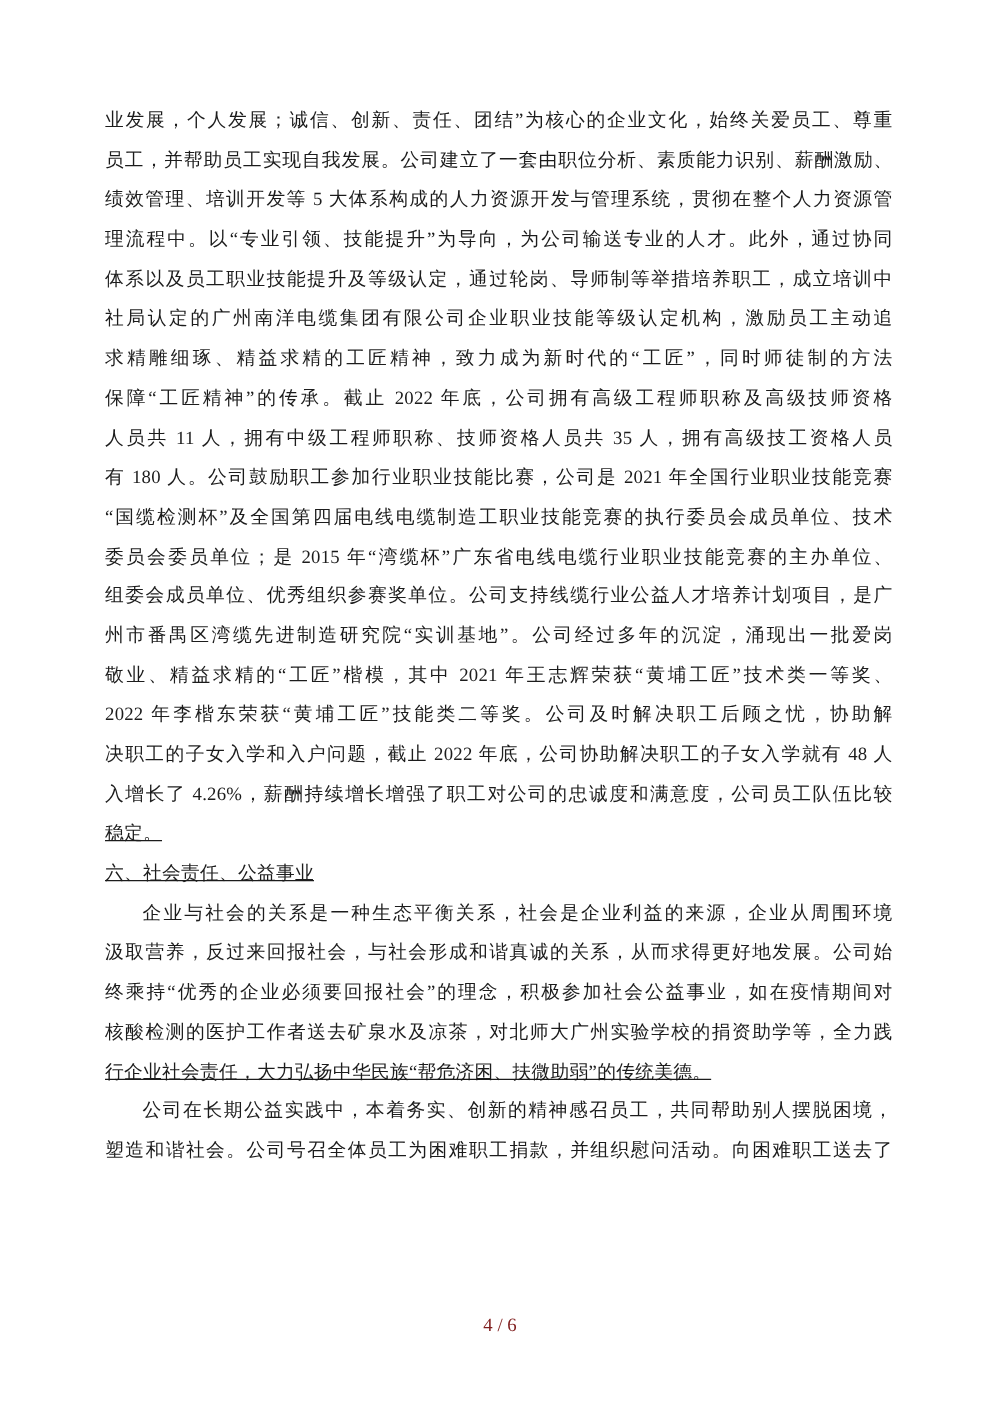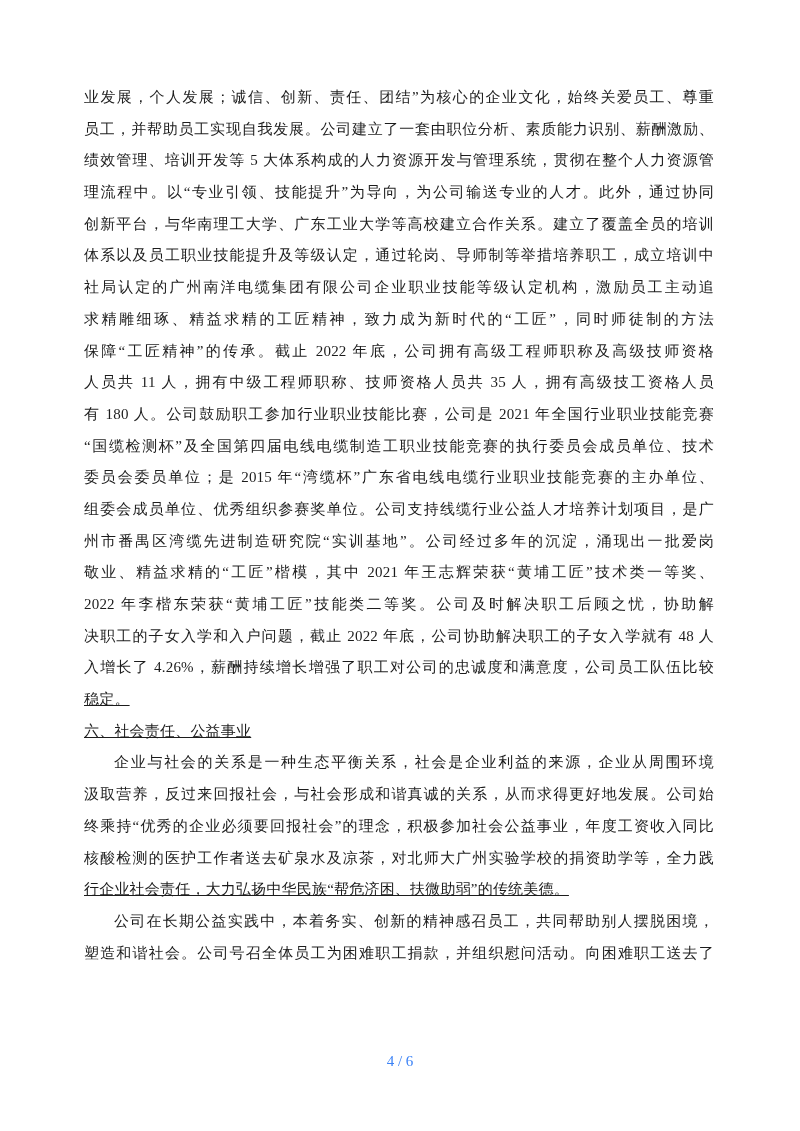--- a/index.html
+++ b/index.html
@@ -40,54 +40,53 @@
     text-indent: 2em;
   }
   .page-footer {
     position: absolute;
     left: 0;
     top: 1048px;
     width: 800px;
     text-align: center;
     font-size: 15px;
     line-height: 26px;
-    color: #3b82f6;
+    color: #7f1d1d;
   }
 </style>
 </head>
 <body>
 
 <div class="page">
 
   <main class="text-block">
 
   <div class="line">业发展，个人发展；诚信、创新、责任、团结”为核心的企业文化，始终关爱员工、尊重</div>
       <div class="line">员工，并帮助员工实现自我发展。公司建立了一套由职位分析、素质能力识别、薪酬激励、</div>
       <div class="line">绩效管理、培训开发等 5 大体系构成的人力资源开发与管理系统，贯彻在整个人力资源管</div>
       <div class="line">理流程中。以“专业引领、技能提升”为导向，为公司输送专业的人才。此外，通过协同</div>
-      <div class="line">创新平台，与华南理工大学、广东工业大学等高校建立合作关系。建立了覆盖全员的培训</div>
       <div class="line">体系以及员工职业技能提升及等级认定，通过轮岗、导师制等举措培养职工，成立培训中</div>
       <div class="line">社局认定的广州南洋电缆集团有限公司企业职业技能等级认定机构，激励员工主动追</div>
       <div class="line">求精雕细琢、精益求精的工匠精神，致力成为新时代的“工匠”，同时师徒制的方法</div>
       <div class="line">保障“工匠精神”的传承。截止 2022 年底，公司拥有高级工程师职称及高级技师资格</div>
       <div class="line">人员共 11 人，拥有中级工程师职称、技师资格人员共 35 人，拥有高级技工资格人员</div>
       <div class="line">有 180 人。公司鼓励职工参加行业职业技能比赛，公司是 2021 年全国行业职业技能竞赛</div>
       <div class="line">“国缆检测杯”及全国第四届电线电缆制造工职业技能竞赛的执行委员会成员单位、技术</div>
       <div class="line">委员会委员单位；是 2015 年“湾缆杯”广东省电线电缆行业职业技能竞赛的主办单位、</div>
       <div class="line">组委会成员单位、优秀组织参赛奖单位。公司支持线缆行业公益人才培养计划项目，是广</div>
       <div class="line">州市番禺区湾缆先进制造研究院“实训基地”。公司经过多年的沉淀，涌现出一批爱岗</div>
       <div class="line">敬业、精益求精的“工匠”楷模，其中 2021 年王志辉荣获“黄埔工匠”技术类一等奖、</div>
       <div class="line">2022 年李楷东荣获“黄埔工匠”技能类二等奖。公司及时解决职工后顾之忧，协助解</div>
       <div class="line">决职工的子女入学和入户问题，截止 2022 年底，公司协助解决职工的子女入学就有 48 人</div>
       <div class="line">入增长了 4.26%，薪酬持续增长增强了职工对公司的忠诚度和满意度，公司员工队伍比较</div>
       <div class="line last-left">稳定。</div>
       <div class="line last-left">六、社会责任、公益事业</div>
       <div class="line indent">企业与社会的关系是一种生态平衡关系，社会是企业利益的来源，企业从周围环境</div>
       <div class="line">汲取营养，反过来回报社会，与社会形成和谐真诚的关系，从而求得更好地发展。公司始</div>
-      <div class="line">终乘持“优秀的企业必须要回报社会”的理念，积极参加社会公益事业，年度工资收入同比</div>
+      <div class="line">终乘持“优秀的企业必须要回报社会”的理念，积极参加社会公益事业，如在疫情期间对</div>
       <div class="line">核酸检测的医护工作者送去矿泉水及凉茶，对北师大广州实验学校的捐资助学等，全力践</div>
       <div class="line last-left">行企业社会责任，大力弘扬中华民族“帮危济困、扶微助弱”的传统美德。</div>
       <div class="line indent">公司在长期公益实践中，本着务实、创新的精神感召员工，共同帮助别人摆脱困境，</div>
       <div class="line">塑造和谐社会。公司号召全体员工为困难职工捐款，并组织慰问活动。向困难职工送去了</div>
     </main>
 
   <footer class="page-footer">
     <span>4 / 6</span>
   </footer>
 

